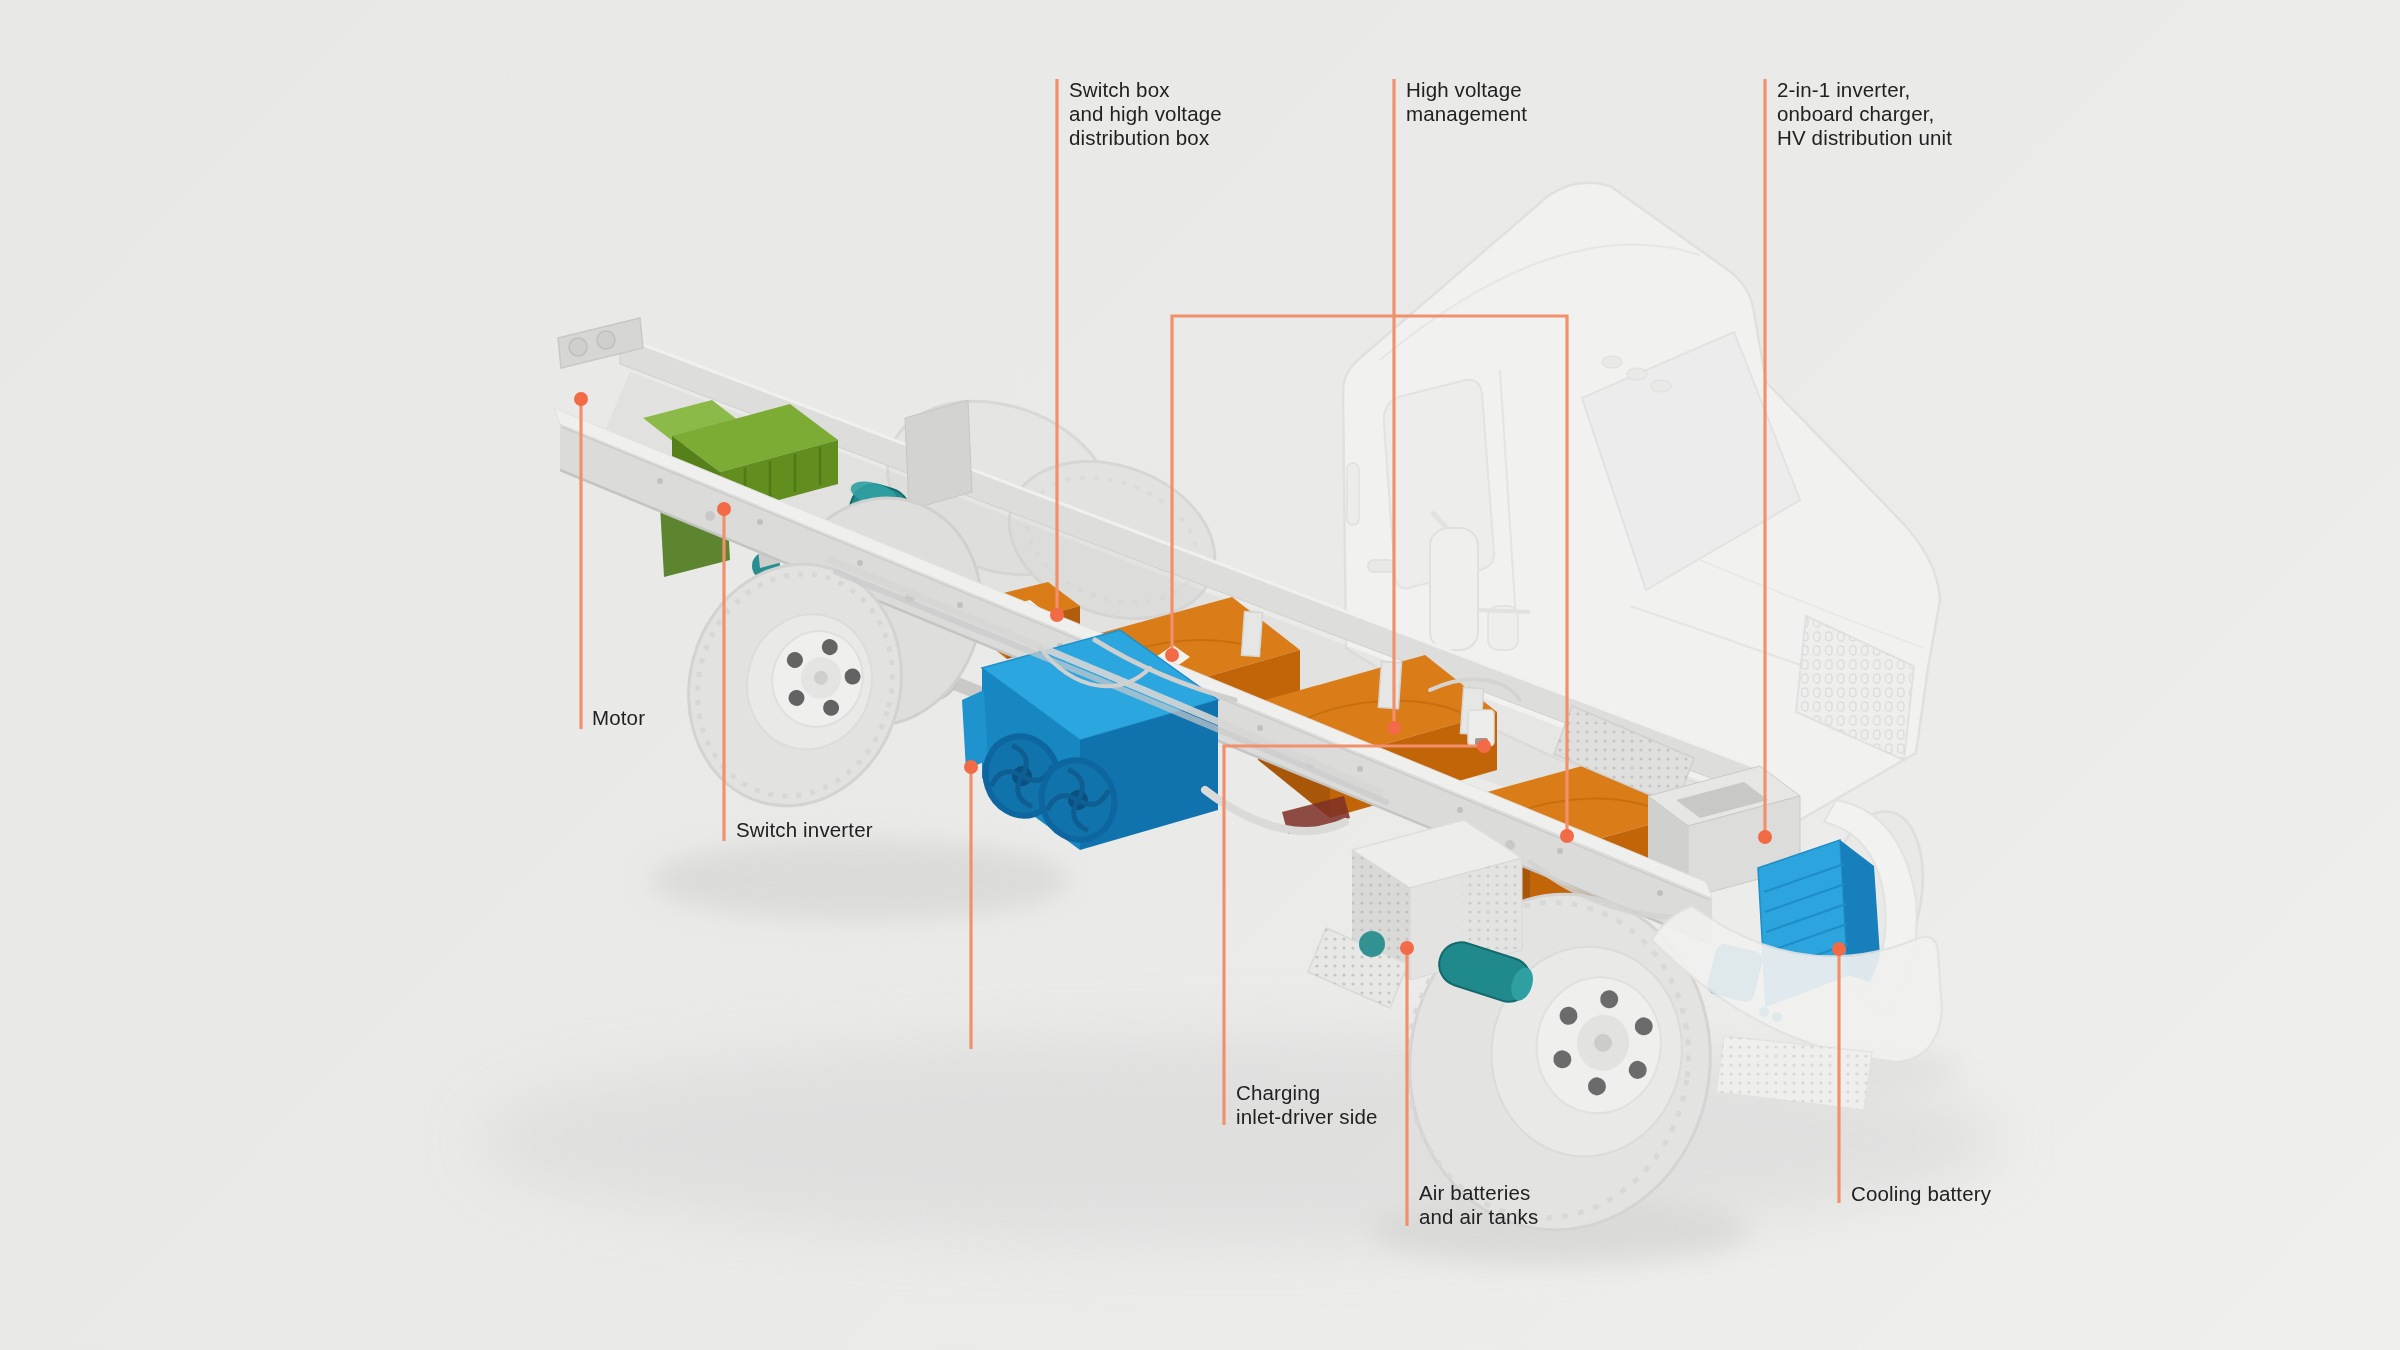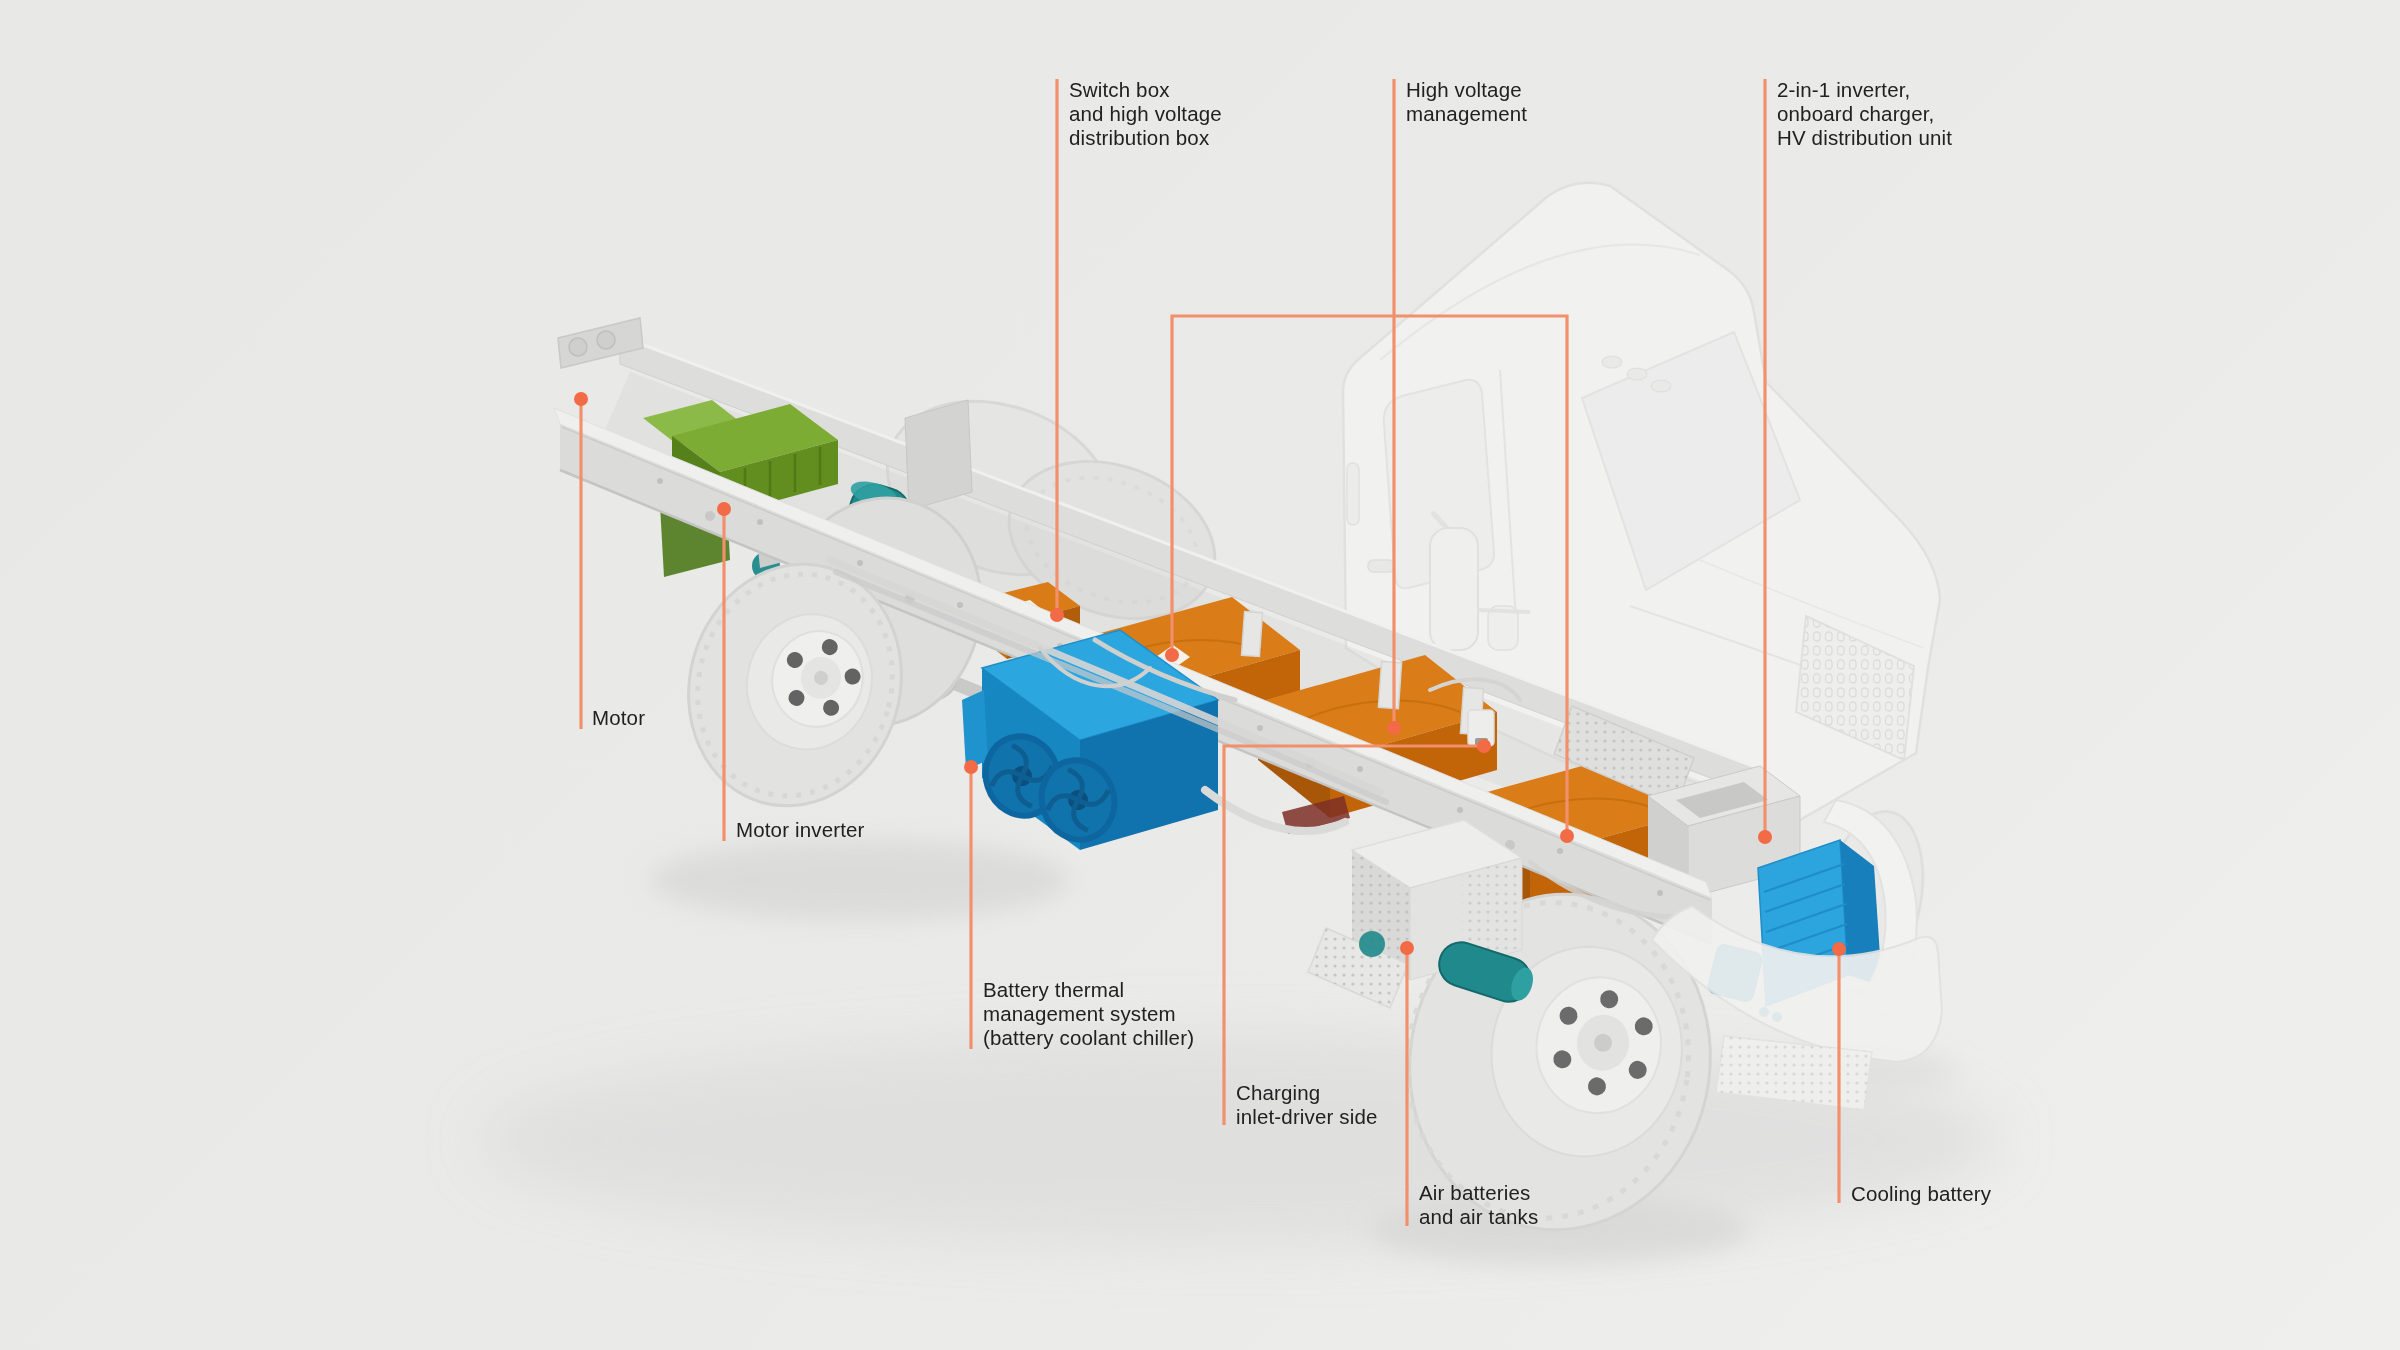--- a/index.html
+++ b/index.html
@@ -309,26 +309,21 @@
   </div>
   <div class="label" style="left:1777px;top:78px">
     <span>2-in-1 inverter,</span>
     <span>onboard charger,</span>
     <span>HV distribution unit</span>
   </div>
   <div class="label" style="left:592px;top:706px">
     <span>Motor</span>
   </div>
   <div class="label" style="left:736px;top:818px">
-    <span>Motor inverter</span>
-  </div>
-  <div class="label" style="left:983px;top:978px">
-    <span>Battery thermal</span>
-    <span>management system</span>
-    <span>(battery coolant chiller)</span>
+    <span>Switch inverter</span>
   </div>
   <div class="label" style="left:1236px;top:1081px">
     <span>Charging</span>
     <span>inlet-driver side</span>
   </div>
   <div class="label" style="left:1419px;top:1181px">
     <span>Air batteries</span>
     <span>and air tanks</span>
   </div>
   <div class="label" style="left:1851px;top:1182px">

